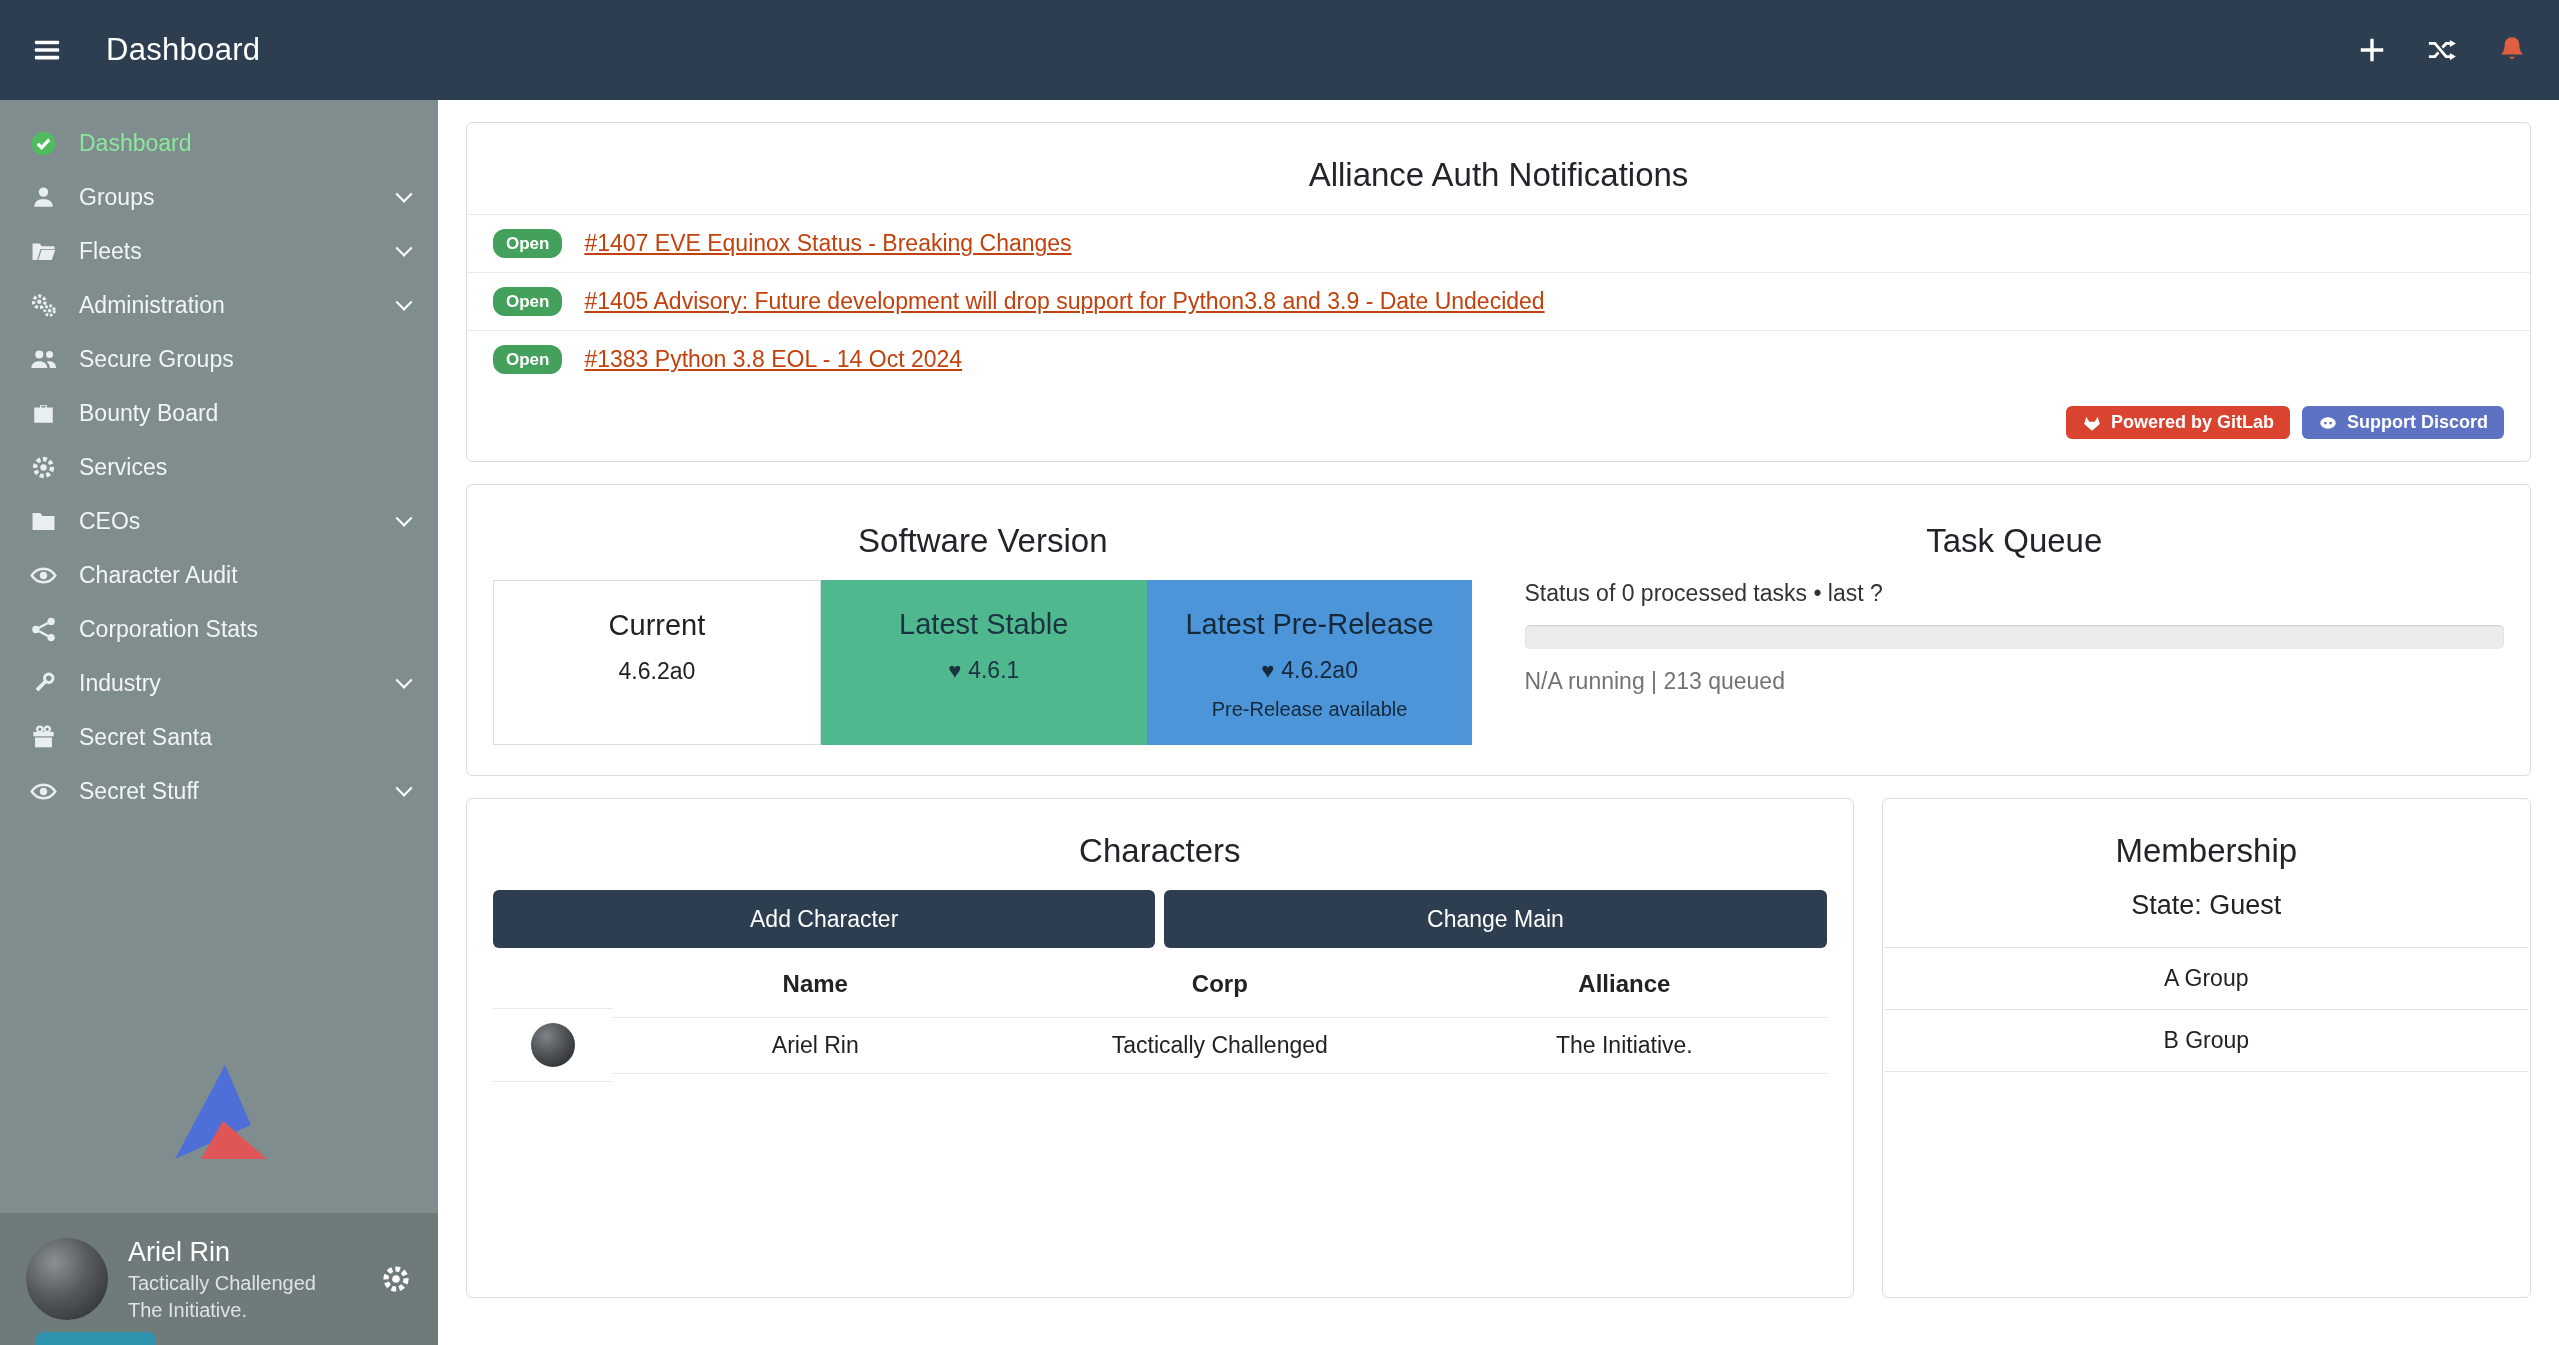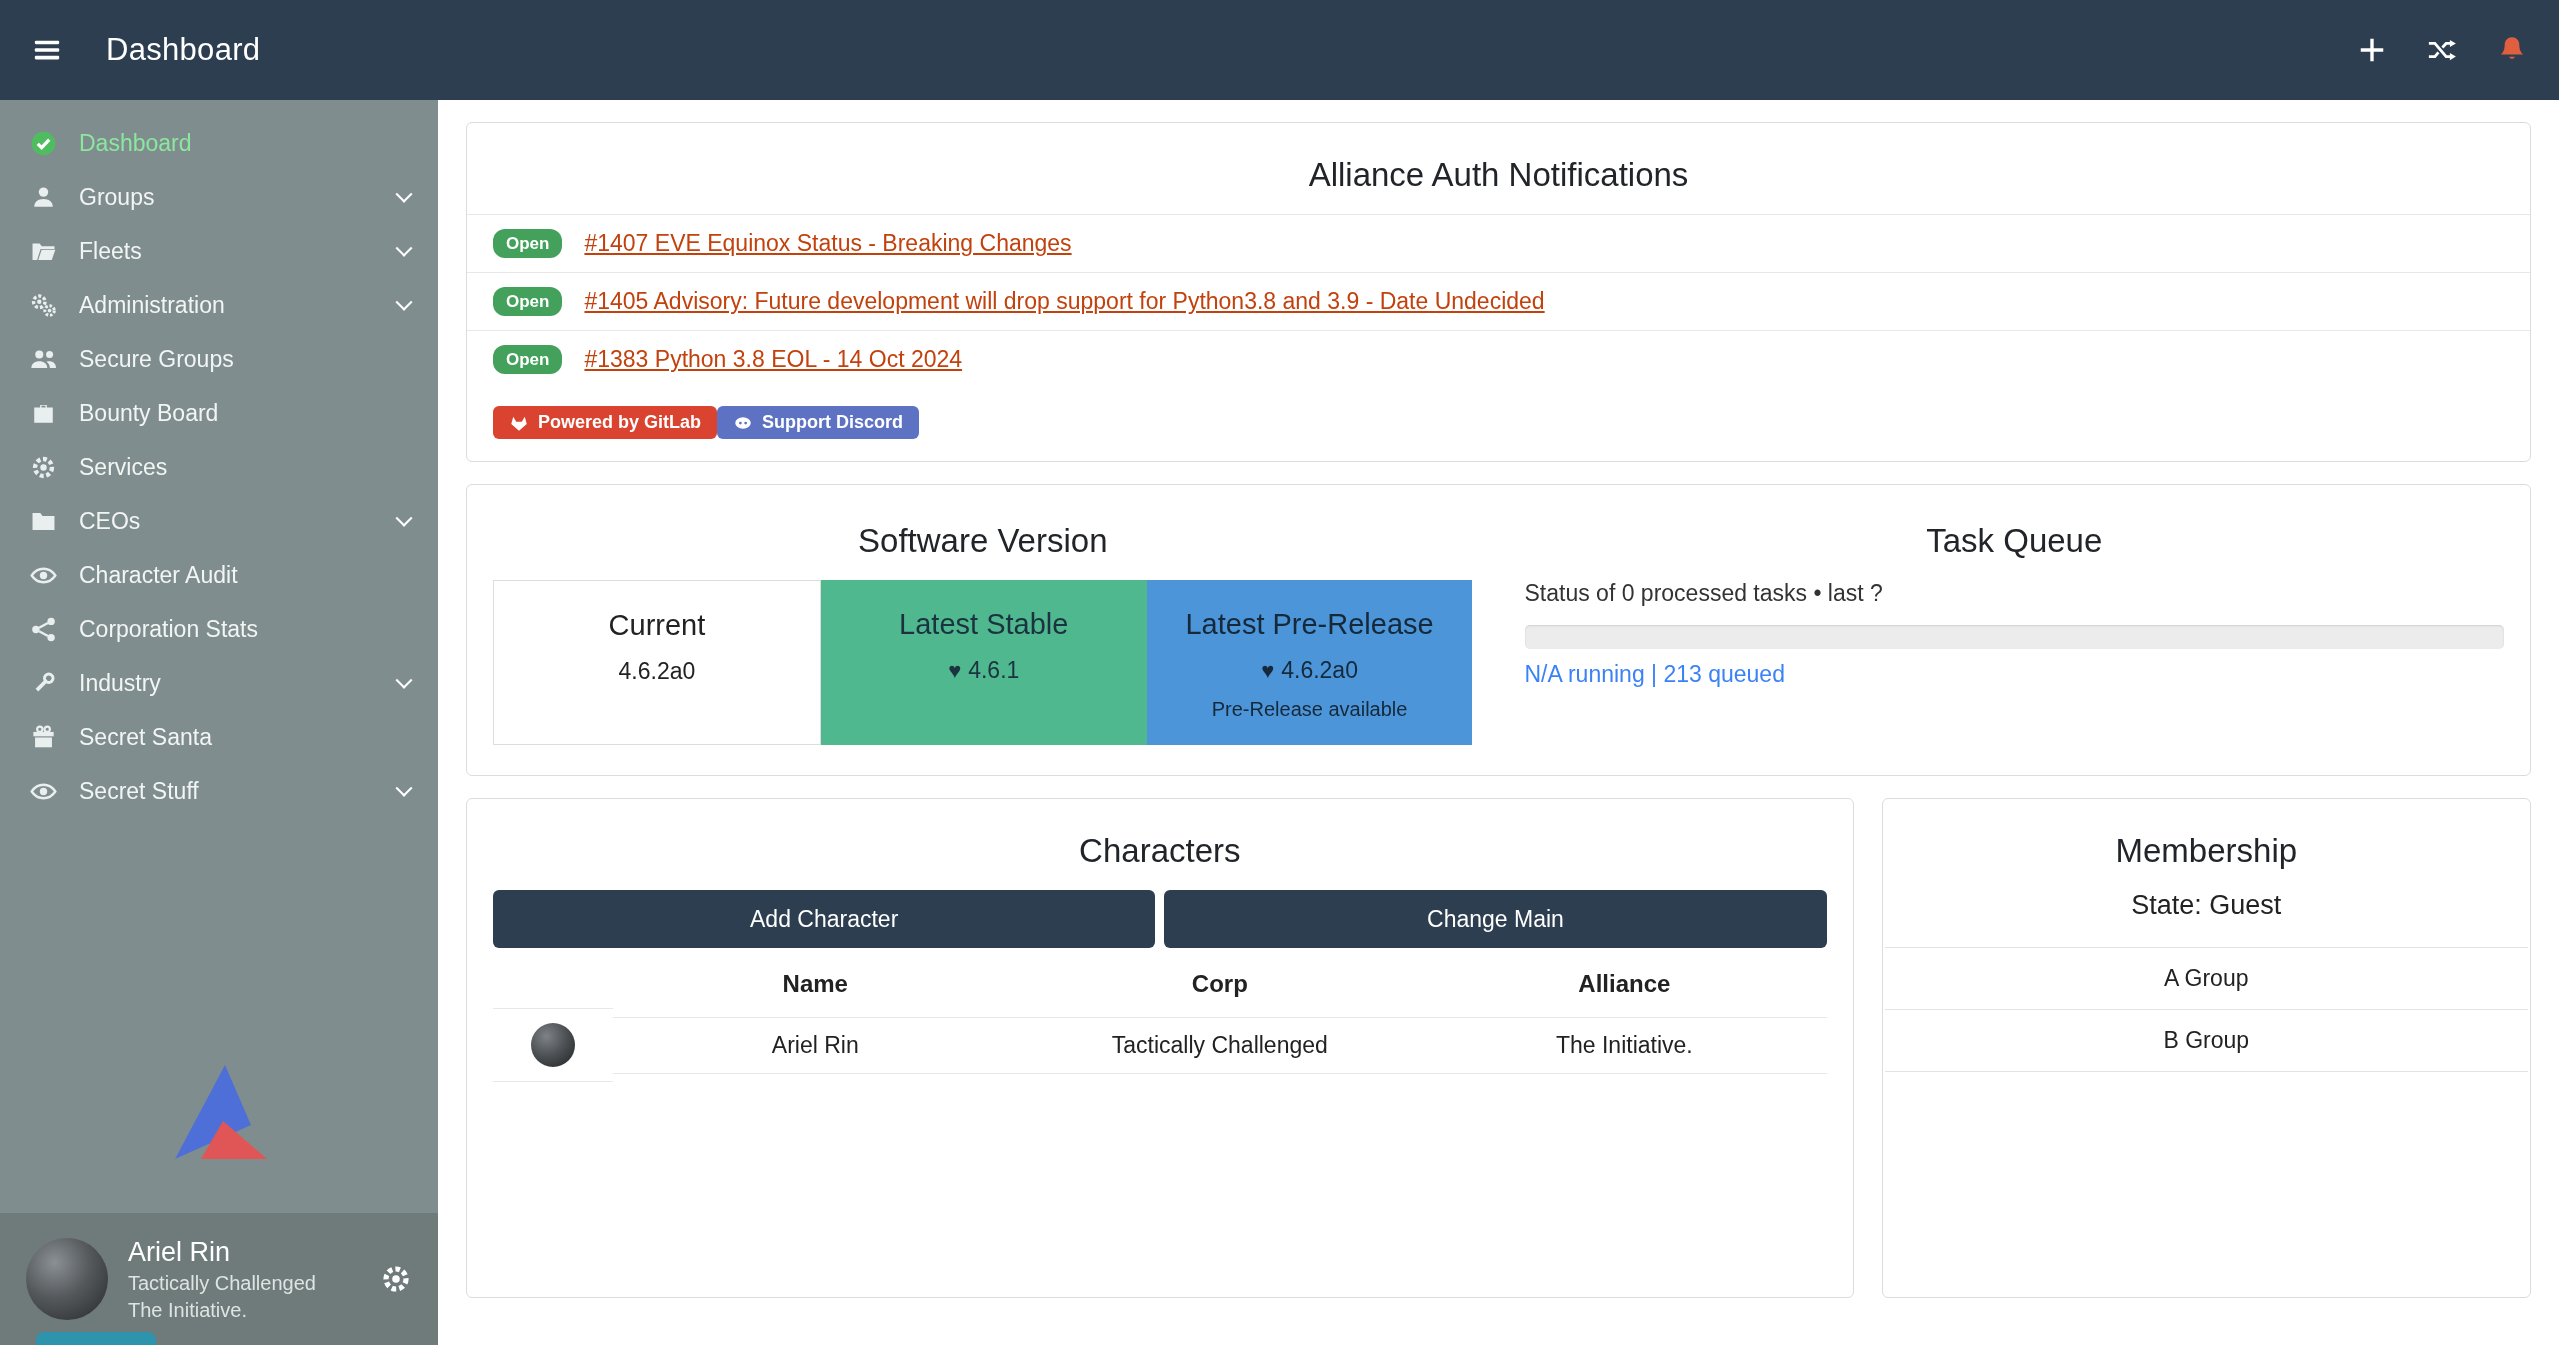--- a/index.html
+++ b/index.html
@@ -38,42 +38,42 @@
 
   
   .card { border:1px solid #dcdcdc; border-radius:6px; background:#fff; }
   .card-title { text-align:center; font-size:33px; font-weight:500; color:#212529; margin:33px 0 20px; }
 
   
   .notif-row { display:flex; align-items:center; gap:22px; padding:14px 26px; border-top:1px solid #e8e8e8; }
   .notif-row:last-of-type { border-bottom:1px solid #e8e8e8; }
   .badge-open { background:#43a15c; color:#fff; font-size:17px; font-weight:bold; padding:6px 13px; border-radius:12px; line-height:1; }
   .notif-link { color:#c2410c; font-size:23px; text-decoration:underline; }
-  .notif-footer { display:flex; justify-content:flex-start; padding:18px 26px 22px; }
+  .notif-footer { display:flex; justify-content:flex-end; gap:12px; padding:18px 26px 22px; }
   .badge-pill { display:inline-flex; align-items:center; gap:9px; color:#fff; font-size:18px; font-weight:bold;
                 padding:6px 16px; border-radius:6px; cursor:pointer; }
   .badge-pill.gitlab { background:#d9432f; }
   .badge-pill.discord { background:#5e72c4; }
   .pill-icn { width:20px; height:20px; }
 
   
   .split { display:flex; min-height:280px; }
   .split-col { flex:1; padding:4px 26px 30px; }
   .version-row { display:flex; }
   .vpanel { flex:1; text-align:center; padding:28px 0 24px; }
   .vpanel.current { border:1px solid #ddd; color:#222; }
   .vpanel.stable { background:#50b88e; color:#1b3340; }
   .vpanel.pre { background:#4c95d9; color:#15293a; }
   .vlabel { font-size:29px; margin-bottom:16px; }
   .vver { font-size:23px; }
   .vnote { font-size:20px; margin-top:14px; }
   .heart { font-size:22px; margin-right:7px; }
   .tq-status { font-size:23px; color:#333; margin:10px 0 18px; }
   .progress { height:24px; background:#ececec; border-radius:5px; box-shadow:inset 0 1px 2px rgba(0,0,0,.12); }
-  .tq-summary { font-size:23px; color:#3b82f6; margin-top:12px; }
+  .tq-summary { font-size:23px; color:#737373; margin-top:19px; }
 
   
   .bottom-row { display:flex; gap:28px;align-items:center; }
   .characters-card { flex:2.06; min-height:500px; padding:0 26px 26px; }
   .membership-card { flex:1; min-height:500px; }
   .btn-row { display:flex; gap:9px; margin:20px 0 8px; }
   .btn-dark { flex:1; background:#2c3e50; color:#fff; font-size:23px; border:none; border-radius:6px; height:58px; cursor:pointer; }
   .tgrid { display:grid; grid-template-columns:120px 1fr 1fr 1fr; align-items:center; }
   .th { font-weight:bold; font-size:24px; text-align:center; padding:14px 0 10px; }
   .td { font-size:23px; text-align:center; padding:14px 0; border-top:1px solid #e8e8e8; border-bottom:1px solid #e8e8e8; }

